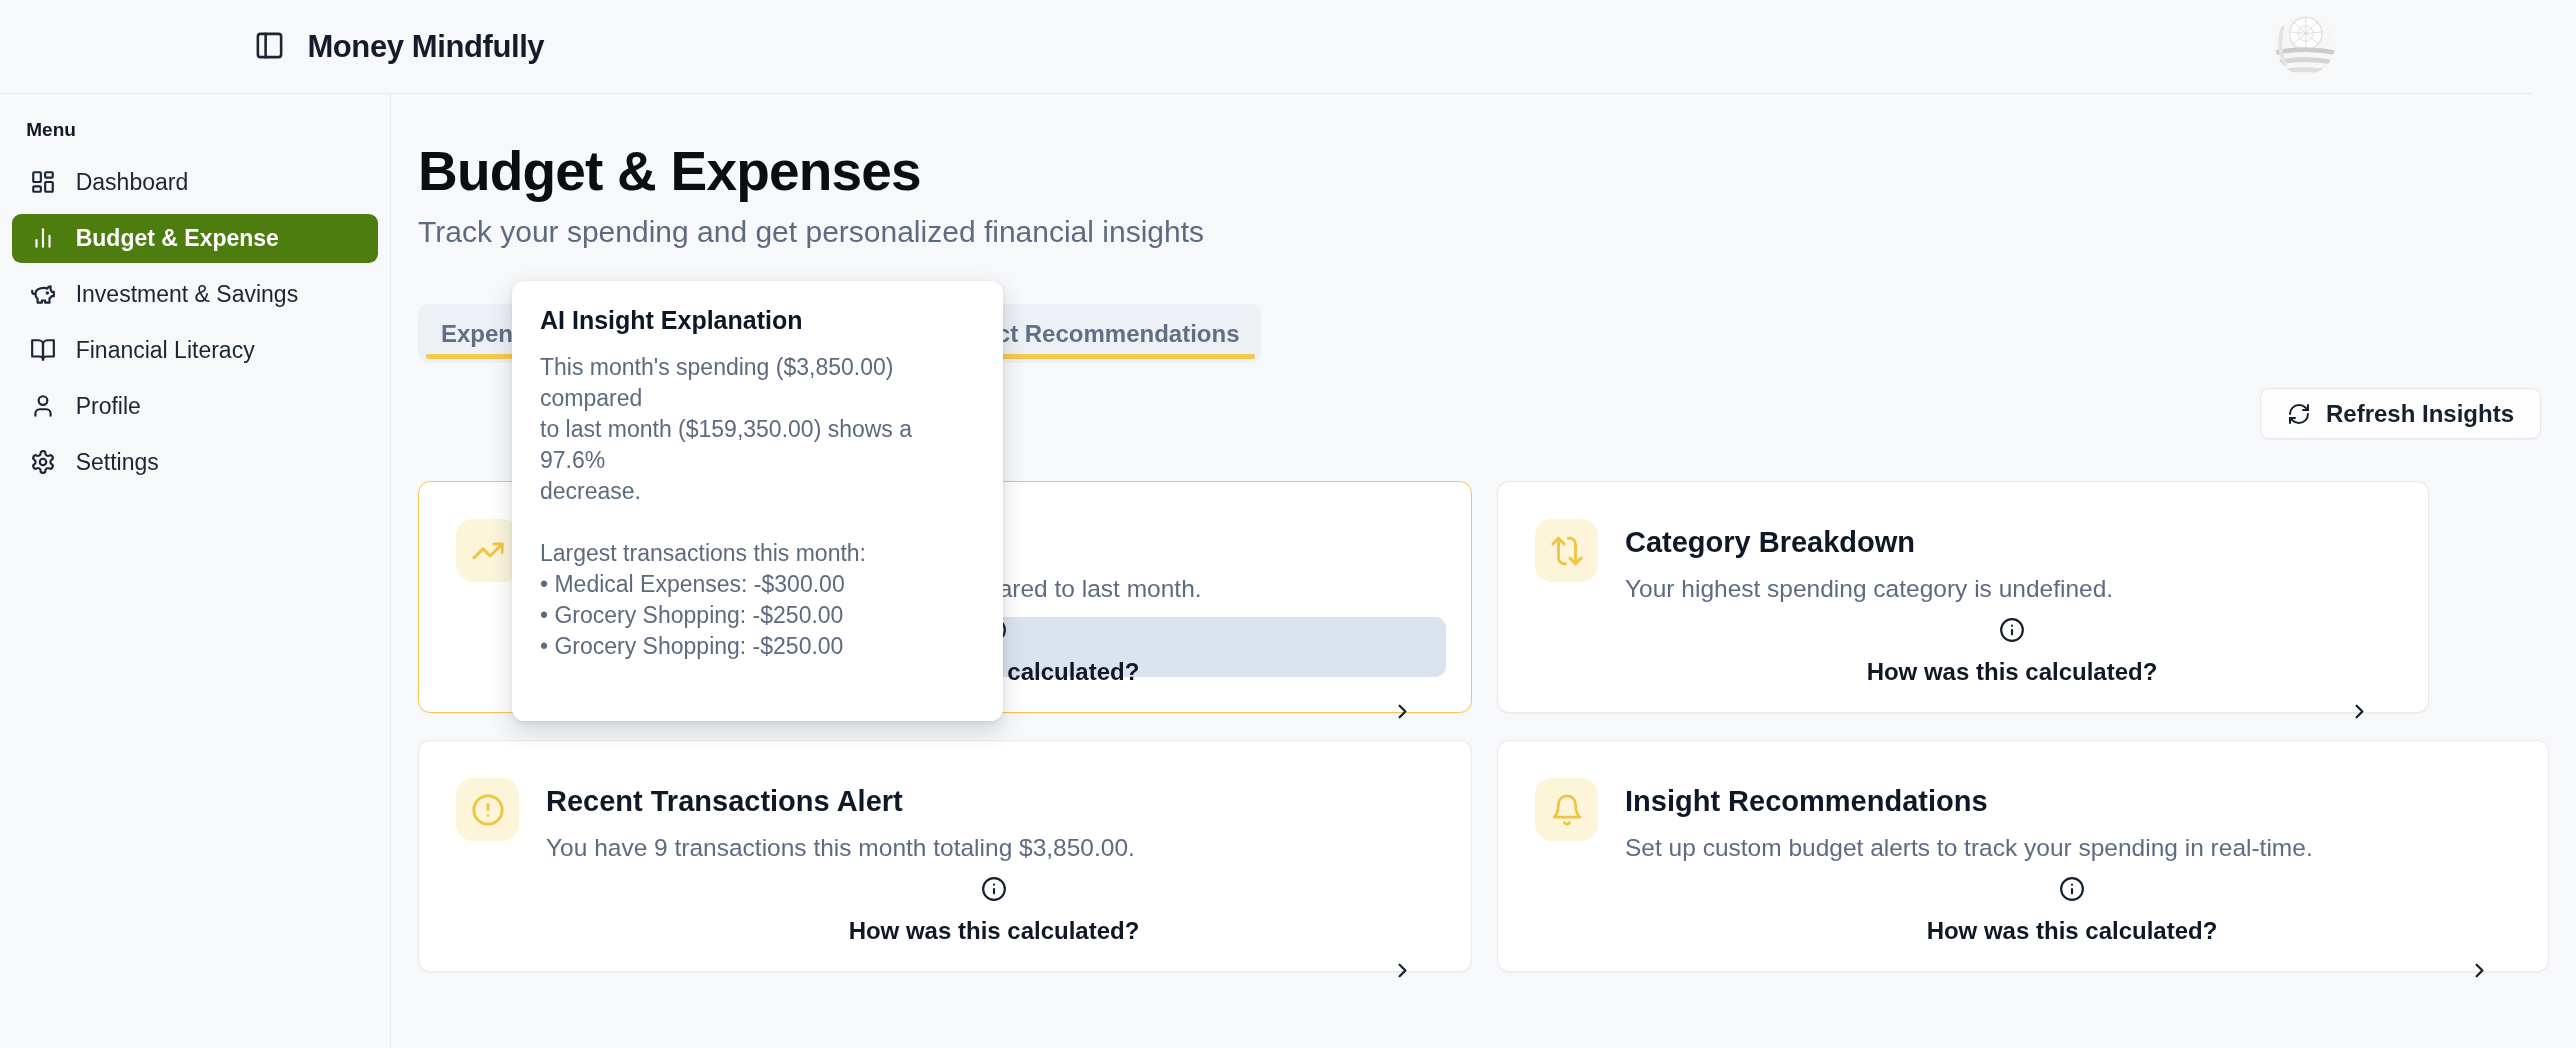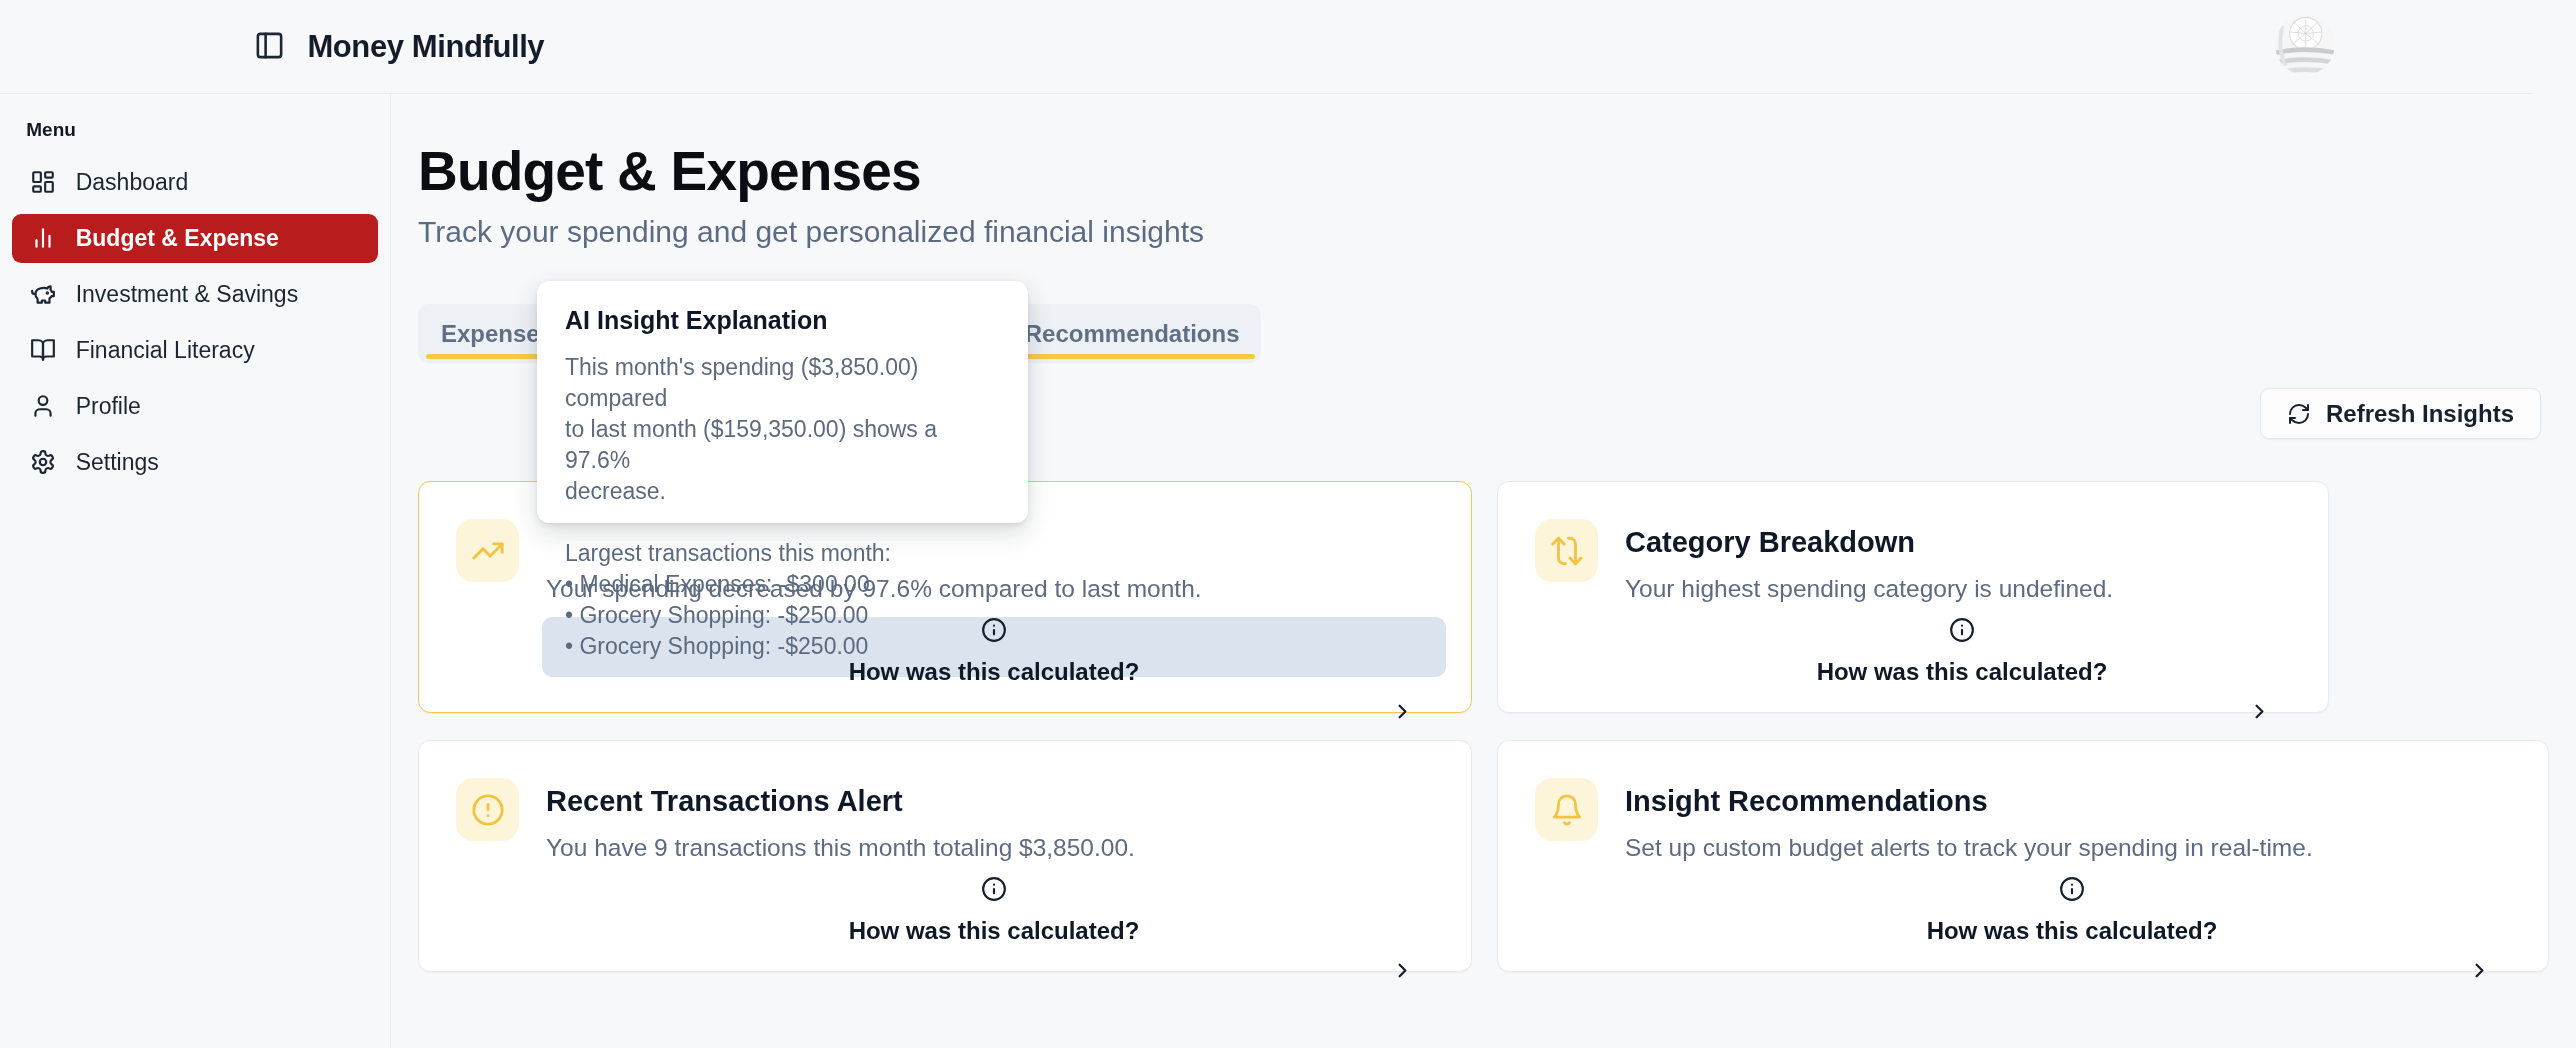--- a/index.html
+++ b/index.html
@@ -10,57 +10,57 @@
   .header{position:absolute;left:0;top:0;width:2532px;height:94px;border-bottom:0.8px solid #e8eaf1;display:flex;align-items:center;background:#f7f8fa;z-index:5;}
   .toggle-btn{margin-left:249px;width:40px;height:40px;border:none;background:transparent;display:flex;align-items:center;justify-content:center;color:#1b2534;cursor:pointer;padding:0;}
   .app-title{margin:0 0 0 18.4px;font-size:31px;font-weight:700;color:#141c2b;letter-spacing:-0.4px;}
   .avatar{position:absolute;left:2275px;top:14.6px;width:60px;height:60px;border-radius:50%;overflow:hidden;cursor:pointer;}
 
   
   .sidebar{position:absolute;left:0;top:94px;width:391px;height:955px;border-right:0.8px solid #e8eaf1;padding:10.7px 12.3px;background:#f7f8fa;}
   .menu-label{font-size:19px;font-weight:700;color:#101828;margin:14px 0 17px 14px;}
   .nav-item{height:49px;border-radius:9.2px;display:flex;align-items:center;padding-left:17px;gap:18.4px;font-size:23px;font-weight:500;color:#1b2534;margin-bottom:7px;cursor:pointer;}
   .nav-item .nicon{width:28px;height:28px;display:flex;align-items:center;justify-content:center;flex:0 0 28px;}
-  .nav-item.active{background:#b91c1c;color:#ffffff;font-weight:700;}
+  .nav-item.active{background:#4d7c0f;color:#ffffff;font-weight:700;}
   .nav-item svg{width:26px;height:26px;}
 
   
   .page-title{position:absolute;left:418px;top:141px;margin:0;font-size:55px;line-height:61px;font-weight:700;color:#0a0d12;letter-spacing:-0.8px;}
   .page-subtitle{position:absolute;left:418px;top:215px;margin:0;font-size:30px;color:#5d6b82;}
 
   .tabbar{position:absolute;left:418px;top:304px;width:843px;height:59px;background:#edf0f5;border-radius:10.7px;display:flex;align-items:center;z-index:1;}
   .tab-underline{position:absolute;left:7.7px;right:6.1px;bottom:3.8px;height:5.4px;background:#f6c94a;border-radius:3.1px;}
   .tab{font-size:24px;font-weight:600;color:#5f7086;cursor:pointer;white-space:nowrap;}
   .tab.first{padding-left:23px;}
   .tab.last{margin-left:auto;padding-right:21.5px;}
 
   .refresh-btn{position:absolute;right:35px;top:388px;height:51px;display:flex;align-items:center;gap:14.6px;padding:0 26px;background:#fdfdfe;border:0.8px solid #e4e8ee;border-radius:9.2px;box-shadow:0 0.8px 1.5px rgba(16,24,40,.05);font-family:inherit;font-size:24px;font-weight:600;color:#16202e;cursor:pointer;}
   .refresh-btn svg{width:24px;height:24px;}
 
   
   .card{position:absolute;background:#ffffff;border:0.8px solid #e8eaf0;border-radius:12.3px;box-shadow:0 0.8px 1.5px rgba(16,24,40,.04);}
   .card.accent{border:1.5px solid #f2c94c;}
   .card-1{left:418px;top:481px;width:1054px;height:232px;}
-  .card-2{left:1497px;top:481px;width:832px;height:232px;}
+  .card-2{left:1497px;top:481px;width:932px;height:232px;}
   .card-3{left:418px;top:740px;width:1054px;height:232px;}
   .card-4{left:1497px;top:740px;width:1052px;height:232px;}
   .tile{position:absolute;left:37px;top:37px;width:63px;height:63px;border-radius:17px;background:#fcf5da;color:#f2c340;display:flex;align-items:center;justify-content:center;}
   .tile svg{width:34px;height:34px;}
   .tile svg.rot90{transform:rotate(90deg);}
   .card h3{position:absolute;left:127px;top:44px;margin:0;font-size:29px;font-weight:700;color:#0f1826;}
   .card .card-sub{position:absolute;left:127px;top:93px;margin:0;font-size:24.5px;color:#5d6b82;white-space:nowrap;}
   .cta{position:absolute;left:123px;right:25px;top:135px;height:60px;border:none;background:transparent;border-radius:10.7px;display:flex;align-items:center;gap:14.6px;padding:0 32px;font-family:inherit;font-size:24px;font-weight:600;color:#0f1826;cursor:pointer;flex-direction:column;}
   .cta.highlight{background:#dbe3ef;}
   .cta .iicon{width:26px;height:26px;display:flex;color:#16202e;}
   .cta .iicon svg{width:26px;height:26px;}
   .cta .chev{margin-left:auto;width:23px;height:23px;display:flex;color:#16202e;}
   .cta .chev svg{width:23px;height:23px;}
 
   
-  .tooltip{position:absolute;left:537px;top:281px;width:491px;height:242px;background:#ffffff;border-radius:12.3px;box-shadow:0 9.2px 24.5px rgba(18,28,45,.16),0 1.5px 4.6px rgba(18,28,45,.08);padding:24.5px 28px 15.3px 28px;z-index:20;}
+  .tooltip{position:absolute;left:512px;top:281px;width:491px;height:440px;background:#ffffff;border-radius:12.3px;box-shadow:0 9.2px 24.5px rgba(18,28,45,.16),0 1.5px 4.6px rgba(18,28,45,.08);padding:24.5px 28px 15.3px 28px;z-index:20;}
   .tooltip h4{margin:0 0 17px 0;font-size:25px;font-weight:700;color:#0e1726;}
   .tooltip .tt-body{font-size:23px;line-height:31px;color:#5c6a80;white-space:pre-line;}
 </style>
 </head>
 <body>
 
 <div id="app">
 
   <div class="header">
     <button class="toggle-btn">

